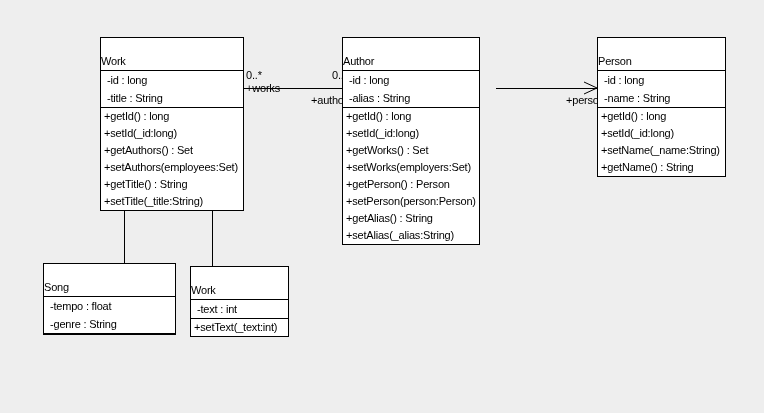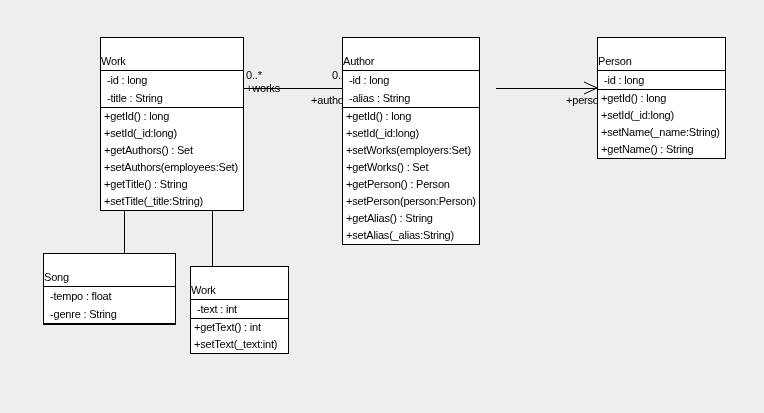--- a/index.html
+++ b/index.html
@@ -13,21 +13,21 @@
   .uml-attrs{border-bottom:1px solid #000;}
   .uml-attrs .member{height:18px;line-height:18px;padding-left:6px;}
   .member{height:17px;line-height:17px;padding-left:3px;white-space:nowrap;overflow:hidden;}
   .edge{position:absolute;background:#000;}
   .edge-label{position:absolute;white-space:nowrap;height:13px;line-height:13px;}
   .arrowhead{position:absolute;}
   
   #class-work{left:100px;top:37px;width:144px;}
   #class-author{left:342px;top:37px;width:138px;}
   #class-person{left:597px;top:37px;width:129px;}
-  #class-song{left:43px;top:253px;width:133px;}
+  #class-song{left:43px;top:263px;width:133px;}
   #class-book{left:190px;top:266px;width:99px;}
   
   #assoc-work-author{left:244px;top:88px;width:114px;height:1px;}
   #assoc-author-person{left:496px;top:88px;width:101px;height:1px;}
   #gen-song-line{left:124px;top:207px;width:1px;height:56px;}
   #gen-book-line{left:212px;top:207px;width:1px;height:59px;}
   
   #label-mult-works{left:246px;top:69px;}
   #label-mult-authors{left:332px;top:69px;}
   #label-role-works{left:246px;top:82px;}
@@ -83,33 +83,34 @@
 
   <div class="uml-class" id="class-author">
     <div class="uml-title">Author</div>
     <div class="uml-attrs">
         <div class="member">-id : long</div>
         <div class="member">-alias : String</div>
       </div>
     <div class="uml-methods">
         <div class="member">+getId() : long</div>
         <div class="member">+setId(_id:long)</div>
+        <div class="member">+getWorks() : Set</div>
         <div class="member">+setWorks(employers:Set)</div>
-        <div class="member">+getWorks() : Set</div>
         <div class="member">+getPerson() : Person</div>
         <div class="member">+setPerson(person:Person)</div>
         <div class="member">+getAlias() : String</div>
         <div class="member">+setAlias(_alias:String)</div>
       </div>
   </div>
 
   <div class="uml-class" id="class-person">
     <div class="uml-title">Person</div>
     <div class="uml-attrs">
         <div class="member">-id : long</div>
+        <div class="member">-name : String</div>
       </div>
     <div class="uml-methods">
         <div class="member">+getId() : long</div>
         <div class="member">+setId(_id:long)</div>
         <div class="member">+setName(_name:String)</div>
         <div class="member">+getName() : String</div>
       </div>
   </div>
 
   <div class="uml-class" id="class-song">
@@ -119,18 +120,17 @@
         <div class="member">-genre : String</div>
       </div>
   </div>
 
   <div class="uml-class" id="class-book">
     <div class="uml-title">Work</div>
     <div class="uml-attrs">
         <div class="member">-text : int</div>
       </div>
     <div class="uml-methods">
-        <div class="member">+getText() : int</div>
         <div class="member">+setText(_text:int)</div>
       </div>
   </div>
 
 </div>
 
 </body></html>

